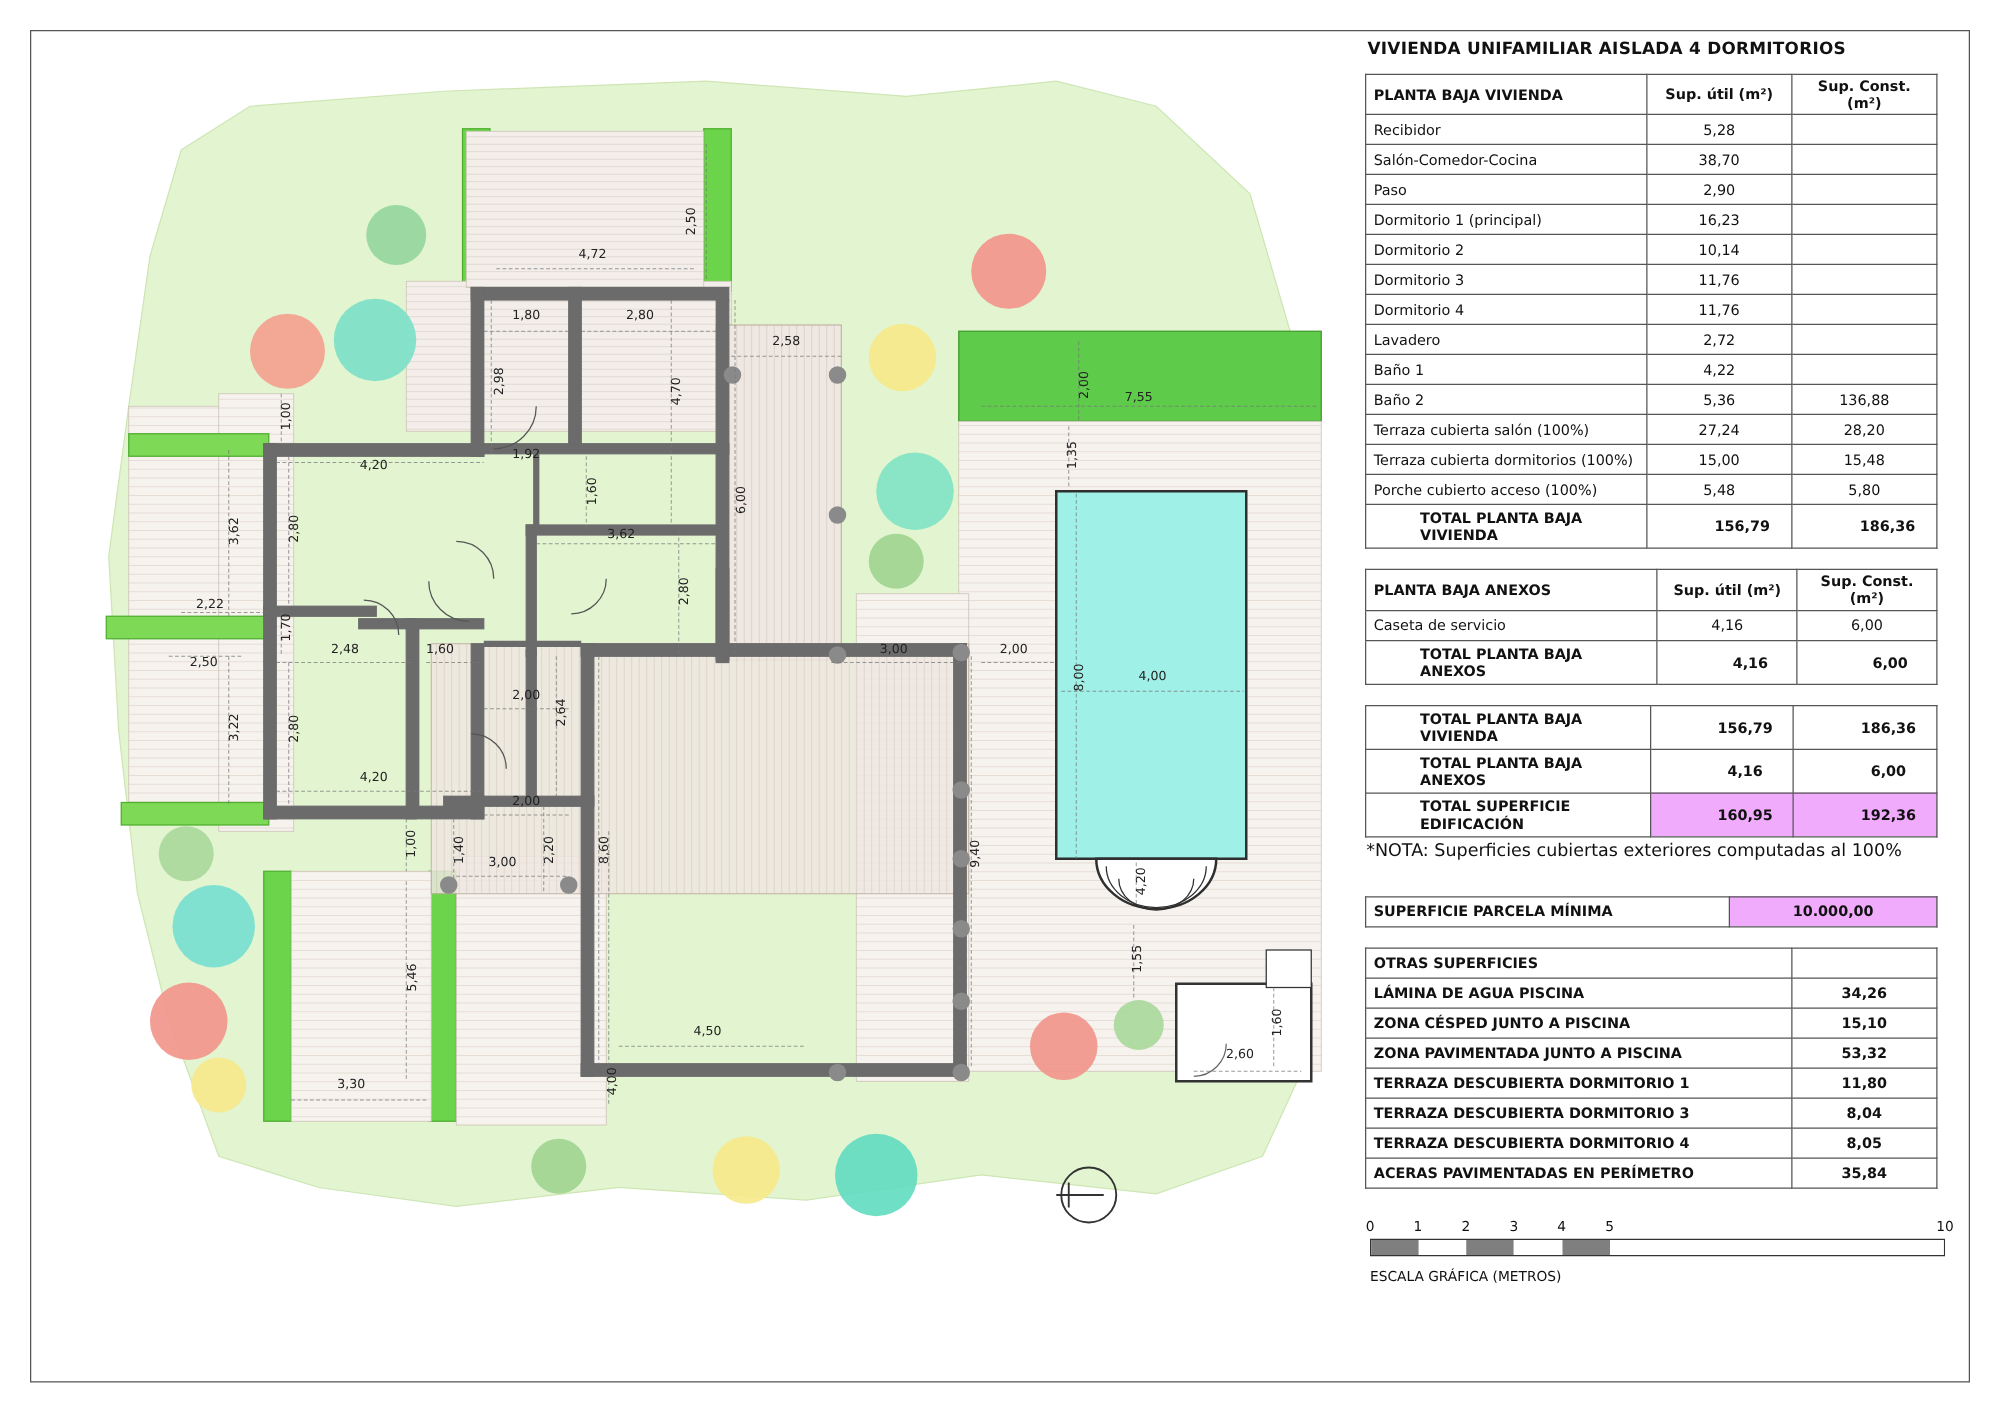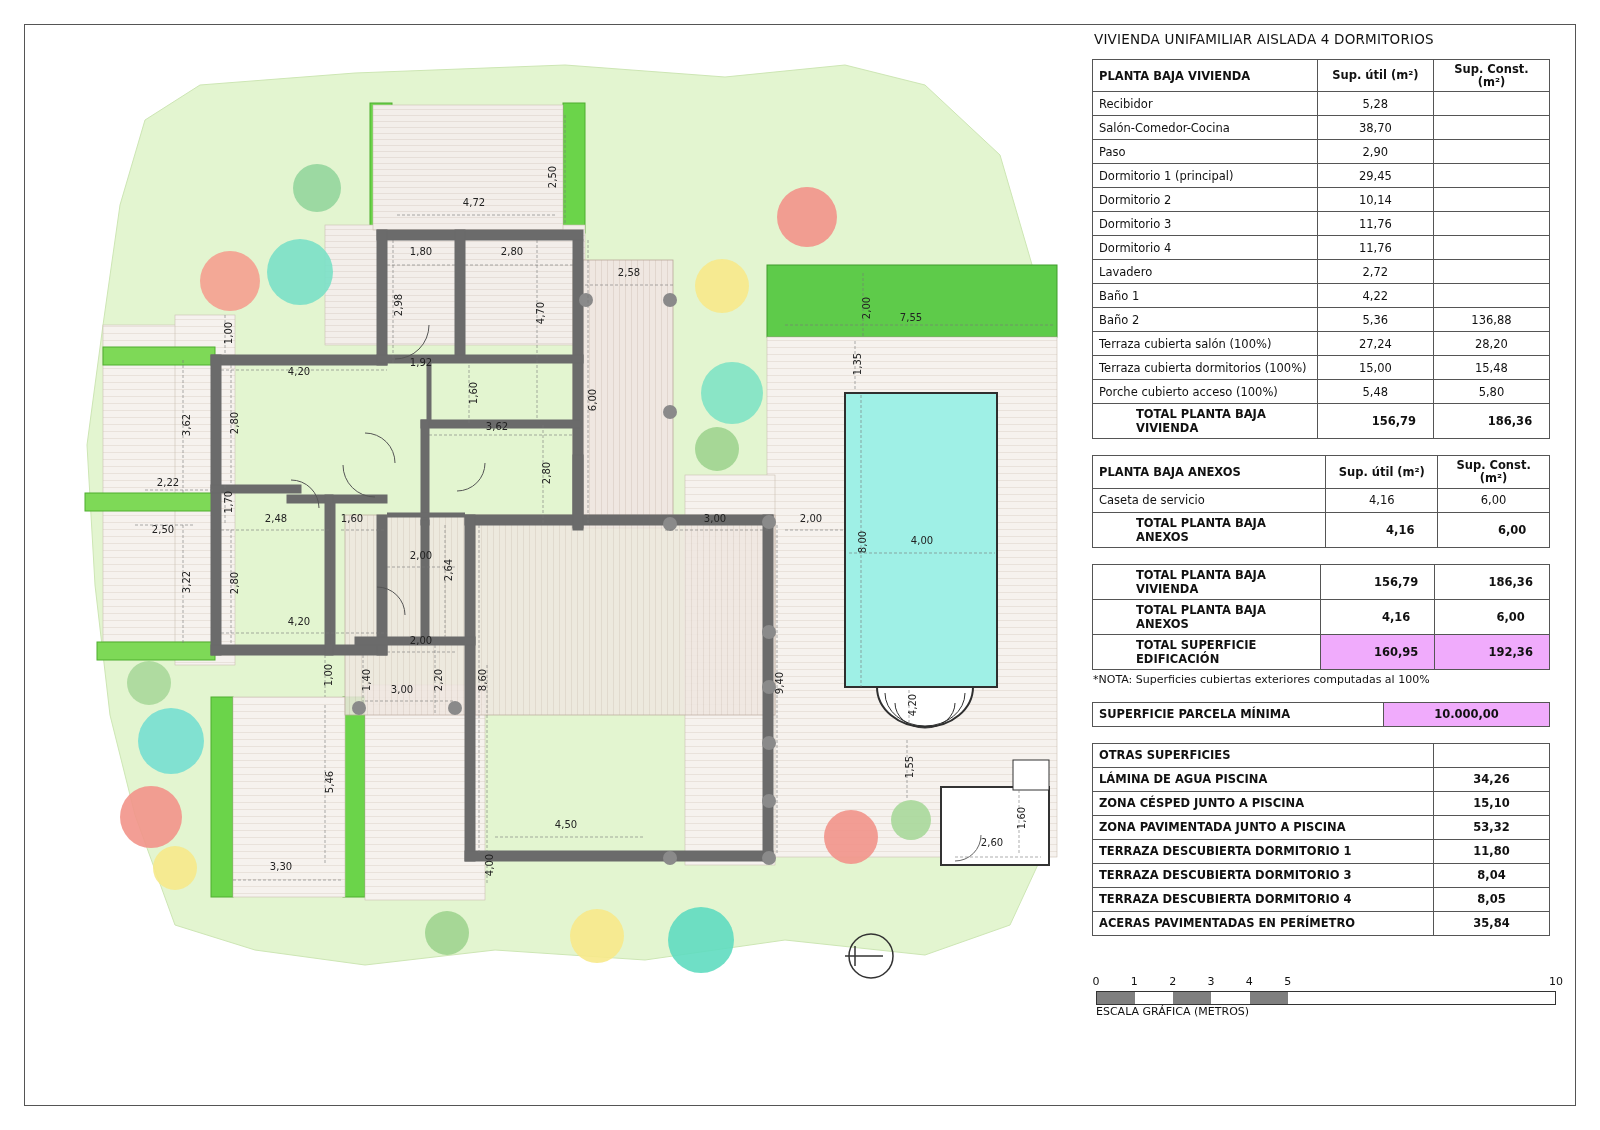--- a/index.html
+++ b/index.html
@@ -6,42 +6,42 @@
   body{width:1600px;height:1130px;font-family:"DejaVu Sans",sans-serif;color:#111;}
   #sheet{position:relative;width:1600px;height:1130px;overflow:hidden;}
   .frame{position:absolute;left:24px;top:24px;width:1552px;height:1082px;border:1px solid #555;box-sizing:border-box;}
 
   
   #plan{position:absolute;left:25px;top:25px;width:1060px;height:1080px;overflow:hidden;}
   svg{display:block;}
 
   
   #panel{position:absolute;left:1088px;top:28px;width:470px;}
-  .sheet-title{font-size:13.5px;font-weight:normal;letter-spacing:.2px;margin:3px 0 12px 6px;}
+  .sheet-title{font-size:13.5px;font-weight:bold;letter-spacing:.2px;margin:3px 0 12px 6px;}
   table{border-collapse:collapse;width:458px;margin-left:4px;font-size:11.5px;border-radius:19px;}
   table td,table th{border:1px solid #555;padding:3px 6px;height:17px;vertical-align:middle;}
   th{font-weight:bold;text-align:left;font-size:11.5px;}
   .c-name{width:278px;}
   .c-num{width:86px;text-align:center;}
   .hdr-num{text-align:center;font-weight:bold;line-height:1.1;}
   .bold{font-weight:bold;}
-  .note{font-size:11px;margin:3px 0 0 5px;}
+  .note{font-size:14px;margin:3px 0 12px 5px;}
   .hl{background:#f0abfc;}
   tr.total td{font-weight:bold;padding-left:43px;}
   .tbl-gap{height:16px;}
 
   
   #scalebar{position:absolute;left:1096px;top:975px;width:460px;}
   .sb-nums{position:relative;height:16px;font-size:11px;}
   .sb-nums span{position:absolute;transform:translateX(-50%);}
   .sb-bar{position:relative;height:14px;border:1px solid #333;box-sizing:border-box;display:flex;}
   .sb-seg{height:100%;}
   .sb-dark{background:#7f7f7f;}
   .sb-light{background:#ffffff;}
-  .sb-label{font-size:11px;margin-top:0;}
+  .sb-label{font-size:11px;margin-top:10px;}
 </style>
 </head>
 <body>
 
 <div id="sheet">
   <div class="frame"></div>
 
   <div id="plan">
     <svg width="1060" height="1080" viewBox="0 0 1060 1080" xmlns="http://www.w3.org/2000/svg">
       <defs>
@@ -309,21 +309,21 @@
             <td class="c-num">38,70</td>
             <td class="c-num"></td>
           </tr>
           <tr>
             <td class="c-name">Paso</td>
             <td class="c-num">2,90</td>
             <td class="c-num"></td>
           </tr>
           <tr>
             <td class="c-name">Dormitorio 1 (principal)</td>
-            <td class="c-num">29,45</td>
+            <td class="c-num">16,23</td>
             <td class="c-num"></td>
           </tr>
           <tr>
             <td class="c-name">Dormitorio 2</td>
             <td class="c-num">10,14</td>
             <td class="c-num"></td>
           </tr>
           <tr>
             <td class="c-name">Dormitorio 3</td>
             <td class="c-num">11,76</td>

